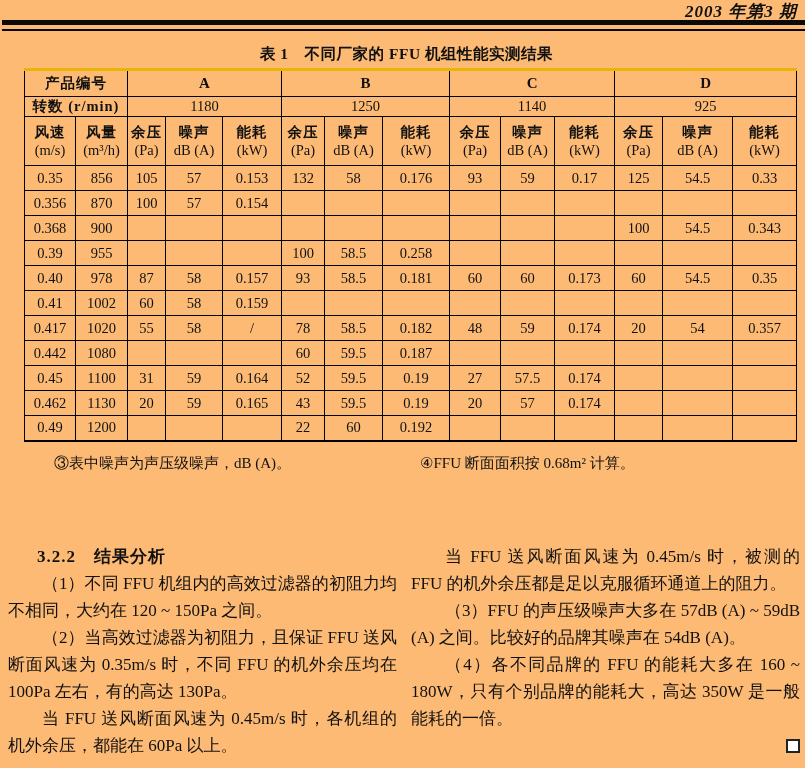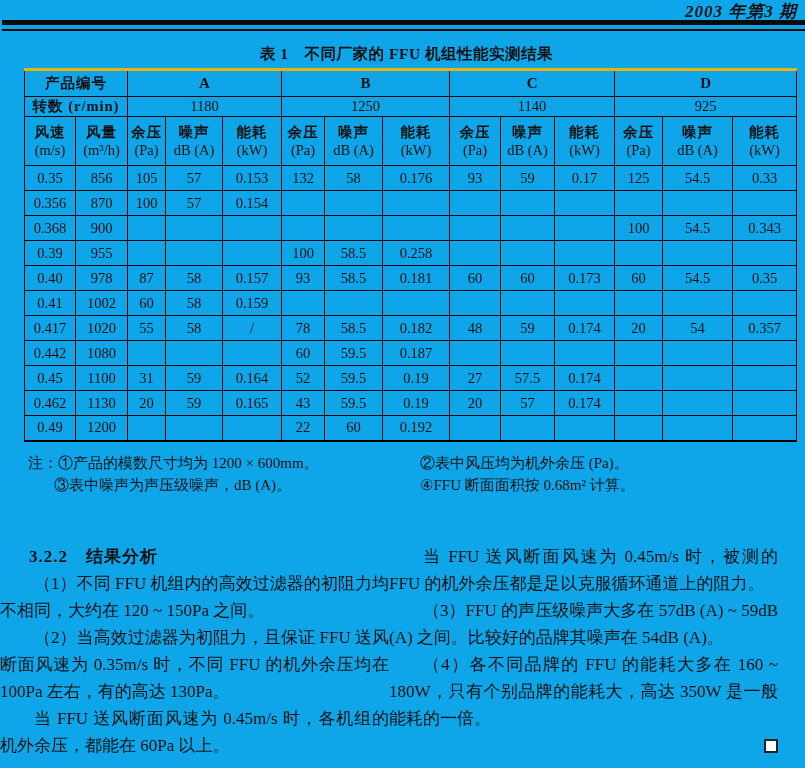--- a/index.html
+++ b/index.html
@@ -6,21 +6,21 @@
   html, body { margin: 0; padding: 0; }
   body {
     width: 805px; height: 768px;
     background: #ffffff;
     color: #111;
     font-family: "Liberation Serif", "DejaVu Serif", serif;
   }
   .page {
     position: relative;
     width: 805px; height: 768px;
-    background: #0ea5e9;
+    background: #fdba74;
     overflow: hidden;
   }
 
   
   .issue {
     position: absolute; top: 0px; right: 8px;
     font-weight: bold; font-style: italic;
     font-size: 17px; letter-spacing: 1px;
   }
   .rule-heavy { position: absolute; top: 20px; left: 2px; right: 0; height: 5px; background: #0a0a0a; }
@@ -65,22 +65,22 @@
   .note-line { position: relative; height: 22px; white-space: nowrap; }
   .note-line .nr { position: absolute; left: 392px; top: 0; }
   .note-indent { padding-left: 26px; }
   .note-five {
     padding-left: 47px; text-indent: -21px;
     line-height: 22px;
   }
 
   
   .columns {
-    position: absolute; top: 543px; left: 0; width: 792px;
-    display: flex; 
+    position: absolute; top: 543px; left: 8px; width: 792px;
+    display: flex; gap: 14px;
   }
   .bcol {
     width: 389px;
     font-size: 17px; line-height: 27px;
     text-align: justify;
   }
   .bcol p { margin: 0; text-indent: 2em; }
   .bcol h4 { margin: 0; font-size: 17px; font-weight: bold; text-indent: 1.7em; letter-spacing: 1px; }
   .end-mark {
     float: right;
@@ -366,24 +366,20 @@
           <td></td>
           <td></td>
           <td></td>
           <td></td>
           <td></td>
         </tr>
       </tbody>
   </table>
 
   <div class="notes">
-    <div class="note-line">
-      <span>注：</span><span>①产品的模数尺寸均为 1200 × 600mm。</span>
-      <span class="nr">②表中风压均为机外余压 (Pa)。</span>
-    </div>
     <div class="note-line note-indent">
       <span>③表中噪声为声压级噪声，dB (A)。</span>
       <span class="nr">④FFU 断面面积按 0.68m² 计算。</span>
     </div>
   </div>
 
   <div class="columns">
     <div class="bcol">
       <h4>3.2.2　结果分析</h4>
       <p>（1）不同 FFU 机组内的高效过滤器的初阻力均不相同，大约在 120 ~ 150Pa 之间。</p>

